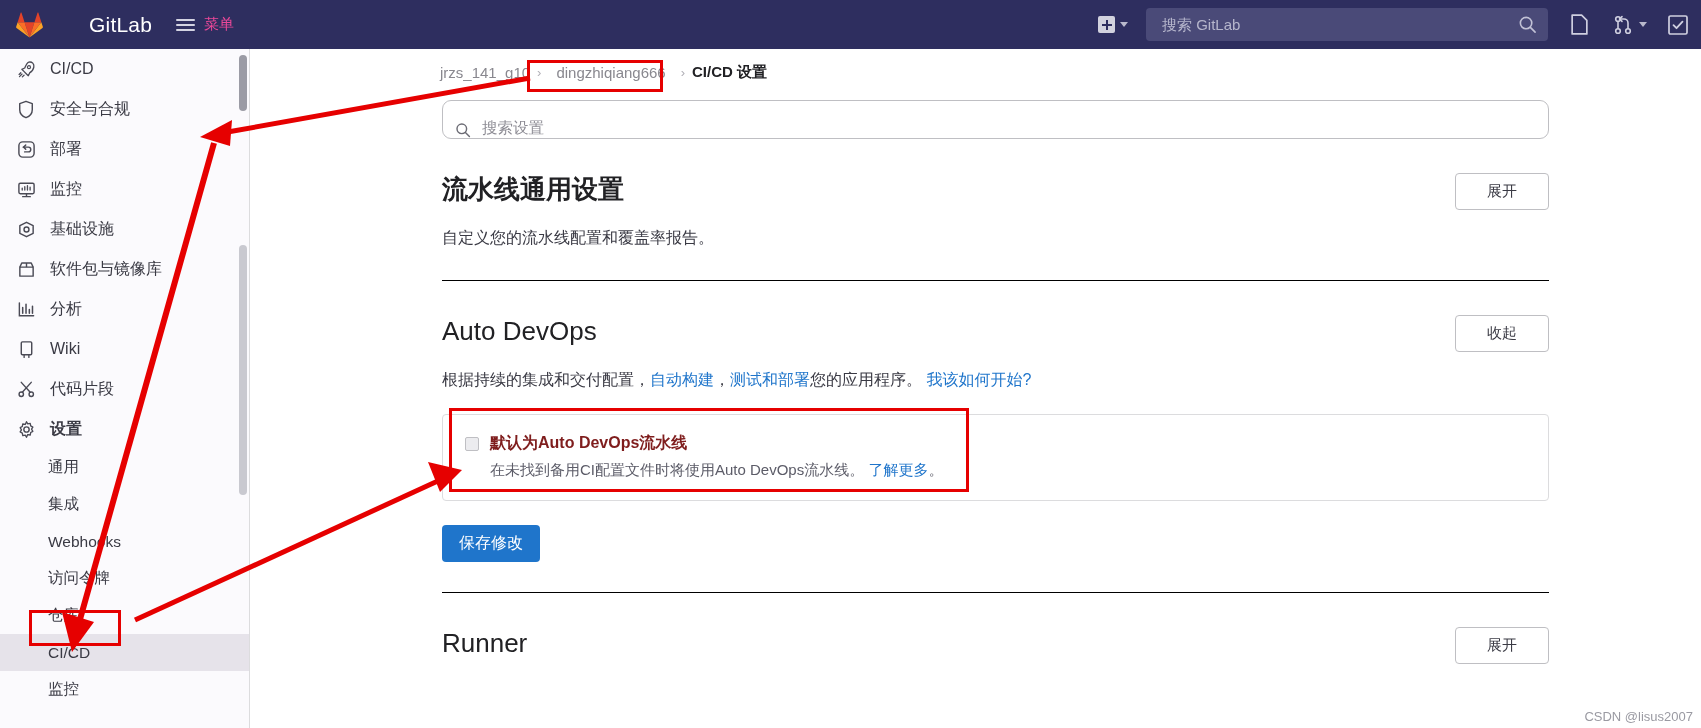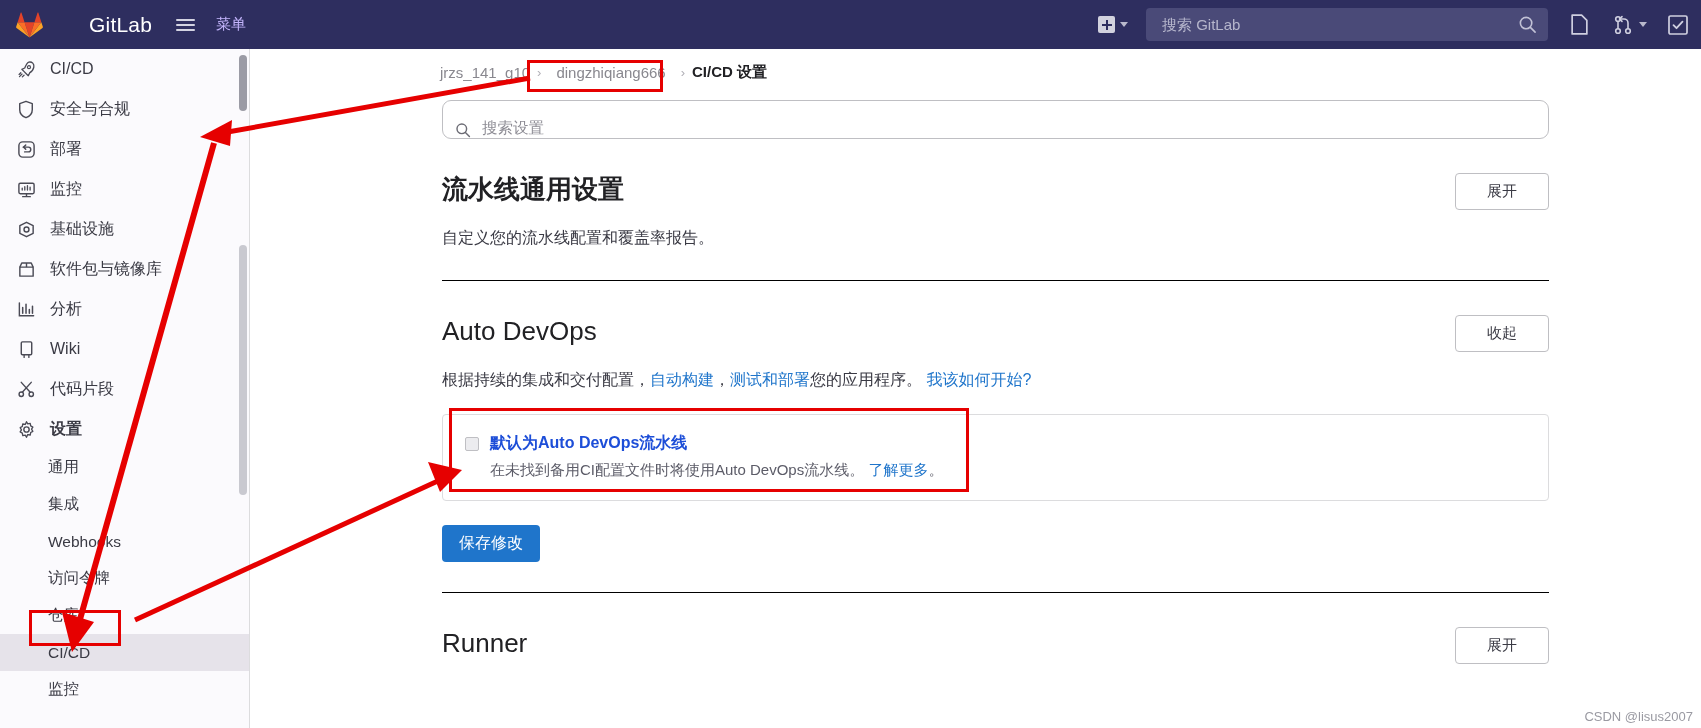--- a/index.html
+++ b/index.html
@@ -19,22 +19,22 @@
     background: #2e2e5f;
     display: flex; align-items: center;
     z-index: 20;
   }
   .tb-logo { margin-left: 16px; display: flex; align-items: center; gap: 37px; }
   .tb-brand {
     color: #fff; font-size: 21px; font-weight: 400;
     margin-left: 9px; letter-spacing: .2px;
   }
   .tb-menu {
-    display: flex; align-items: center; gap: 21px;
-    margin-left: 24px; color: #c4b5fd; font-size: 15px; text-align: right;
+    display: flex; align-items: center; gap: 9px;
+    margin-left: 24px; color: #ec4899; font-size: 15px; text-align: right;
   }
   .hamburger { display: flex; flex-direction: column; gap: 3px; }
   .hamburger i { display: block; width: 19px; height: 2px; background: #d4d4e2; border-radius: 1px; }
 
   .tb-right {
     margin-left: auto; display: flex; align-items: center;
     height: 100%; padding-right: 6px;
   }
   .tb-plus-wrap {
     display: flex; align-items: center; gap: 5px;
@@ -166,21 +166,21 @@
     border: 1px solid #dcdcde; border-radius: 4px;
     padding: 18px 20px 20px 22px;
     position: relative;
   }
   .cb-row { display: flex; align-items: flex-start; }
   .cbox {
     width: 14px; height: 14px; margin-top: 4px; margin-right: 11px;
     border: 1px solid #bfbfc3; border-radius: 2px; background: #ececef;
     flex: none;
   }
-  .cb-label { font-size: 16px; font-weight: 700; color: #1d4ed8; }
+  .cb-label { font-size: 16px; font-weight: 700; color: #7f1d1d; }
   .cb-help {
     margin-top: 7px; margin-left: 25px;
     font-size: 15px; color: #5c5c68;
   }
   .cb-help a { color: #1f75cb; text-decoration: none; }
 
   .save-btn {
     margin-top: 24px;
     background: #1f75cb; color: #fff;
     border: none; border-radius: 4px;

